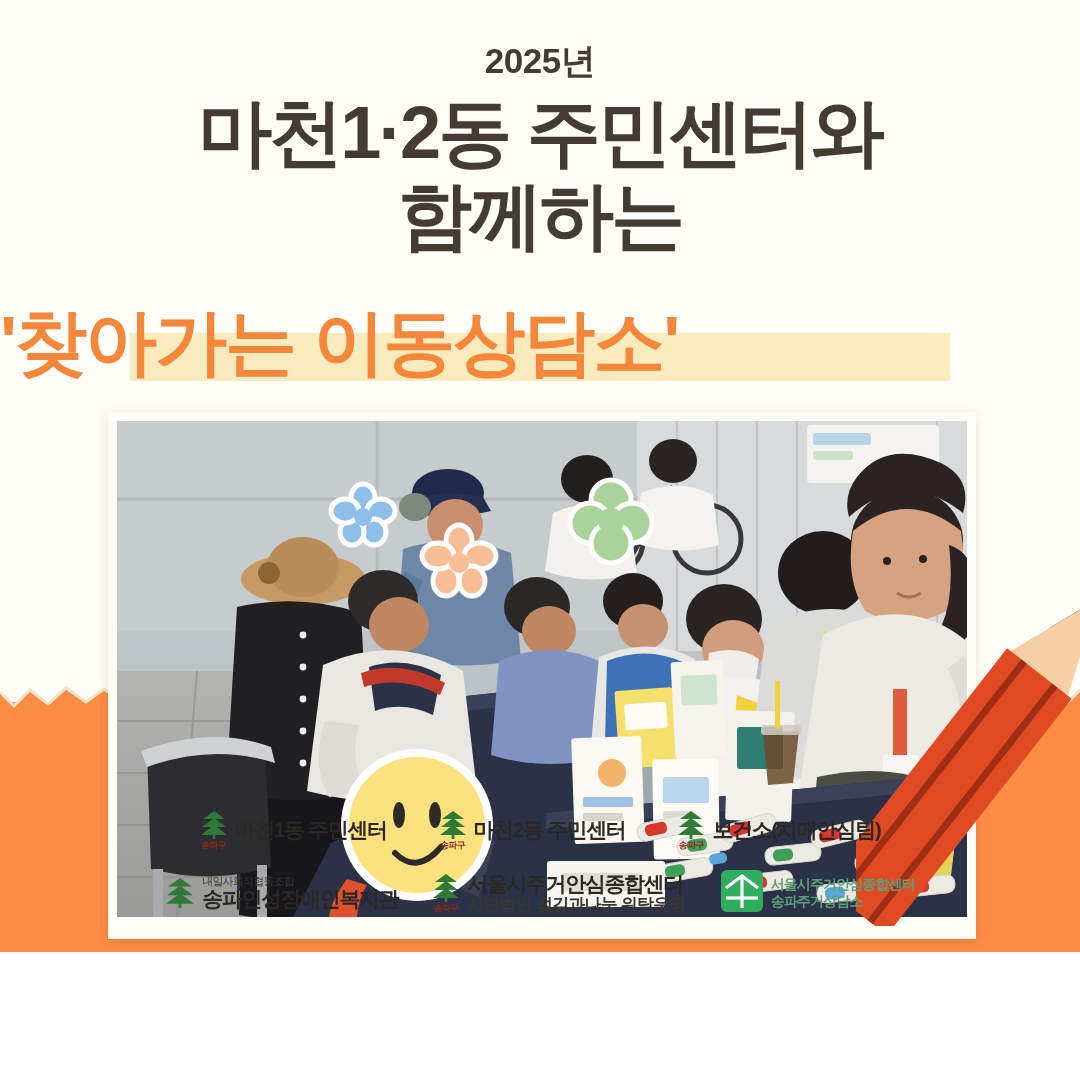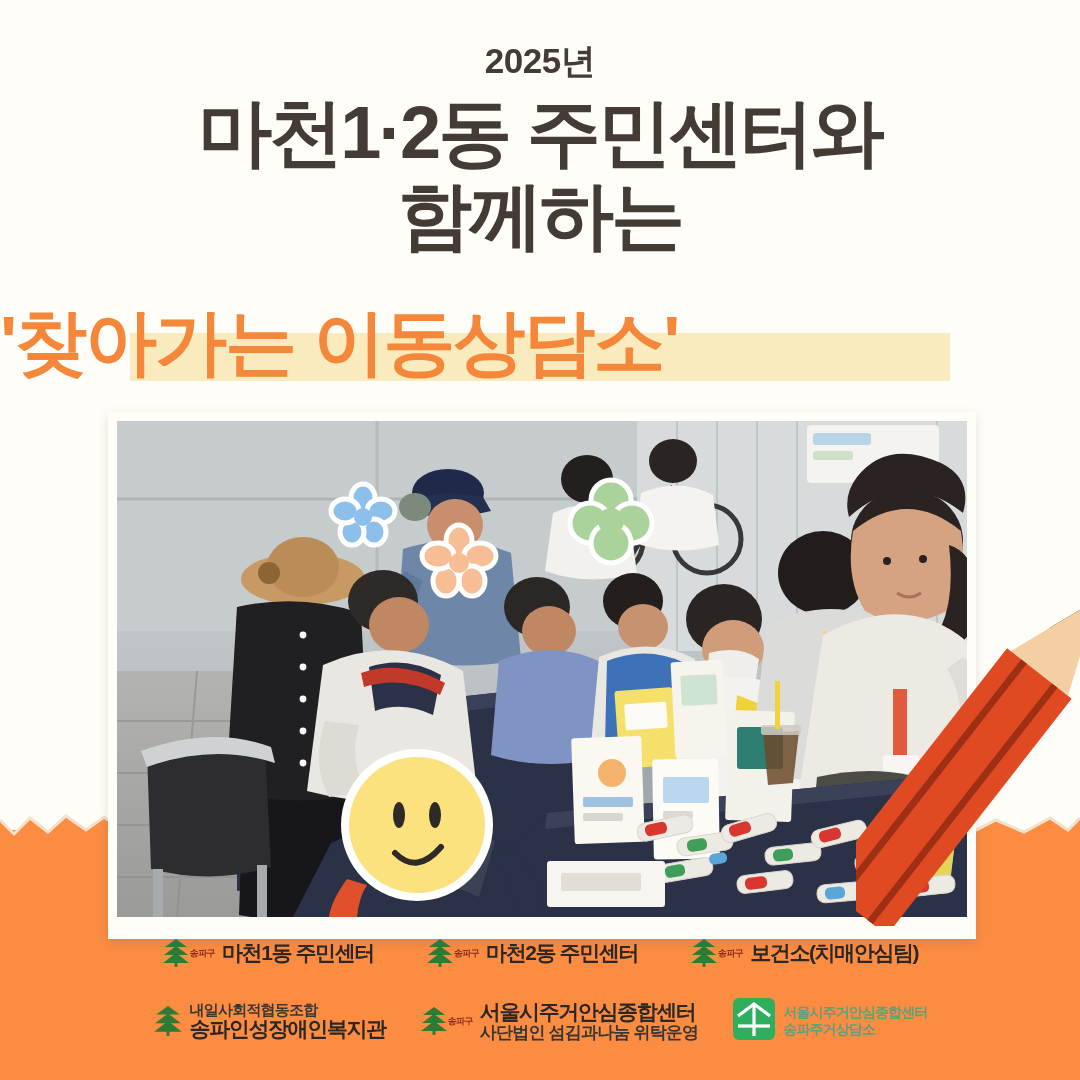--- a/index.html
+++ b/index.html
@@ -3,21 +3,21 @@
 <meta charset="utf-8">
 <style>
   html, body {
     margin: 0;
     padding: 0;
     background: #ffffff;
   }
   .poster {
     position: relative;
     width: 1080px;
-    height: 1080px;
+    height: 952px;
     overflow: hidden;
     background: #FFFDF7;
     font-family: "Liberation Sans", "DejaVu Sans", sans-serif;
   }
 
   
   .orange-band {
     position: absolute;
     left: 0;
     right: 0;
@@ -156,38 +156,39 @@
     gap: 34px;
   }
   .logo-item {
     display: flex;
     align-items: center;
     gap: 7px;
   }
   .mark {
     flex: 0 0 auto;
     display: flex;
+    flex-direction: column;
     align-items: center;
     line-height: 1;
   }
   .mark .gu {
     font-size: 9px;
     font-weight: 700;
     color: #8C2B18;
     letter-spacing: -0.6px;
     margin-top: 1px;
   }
   .logo-text {
     display: flex;
     flex-direction: column;
     line-height: 1.05;
   }
   .logo-sup {
-    font-size: 15px;
-    font-weight: 700;
+    font-size: 11px;
+    font-weight: 400;
     color: #3A3733;
     letter-spacing: -0.8px;
   }
   .logo-main {
     font-size: 21px;
     font-weight: 800;
     color: #2B2724;
     letter-spacing: -1.4px;
     white-space: nowrap;
   }

